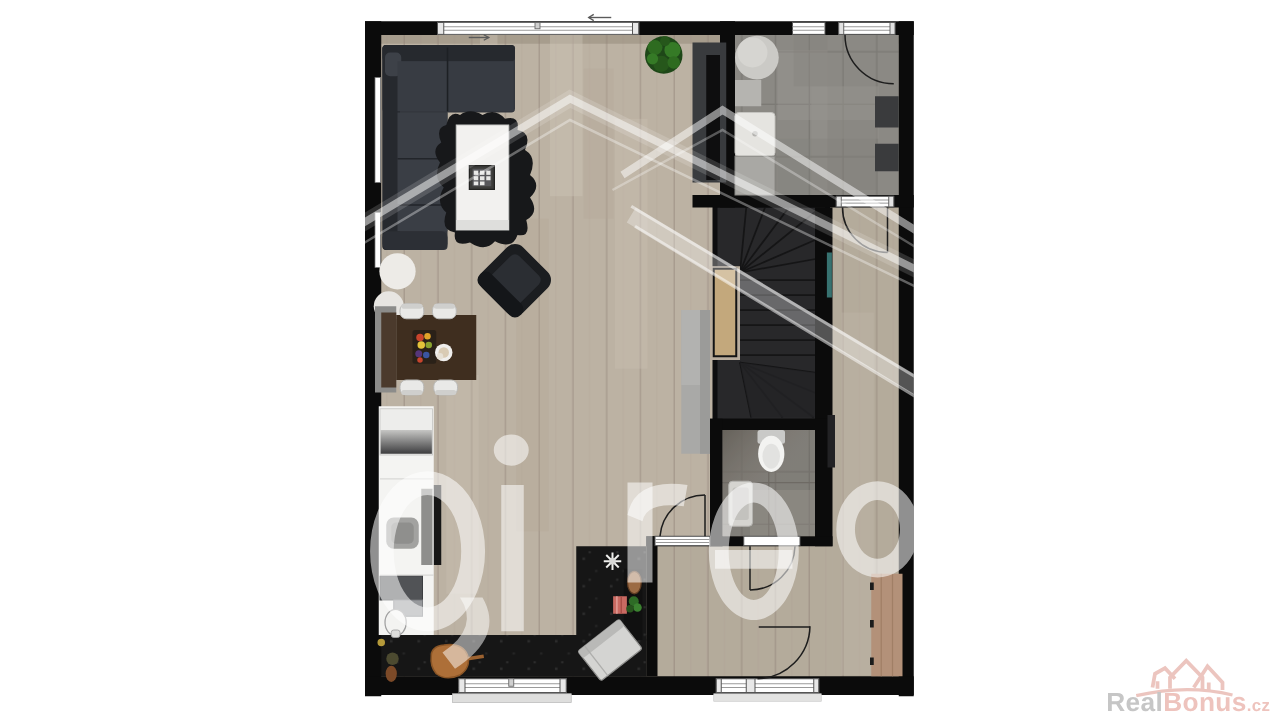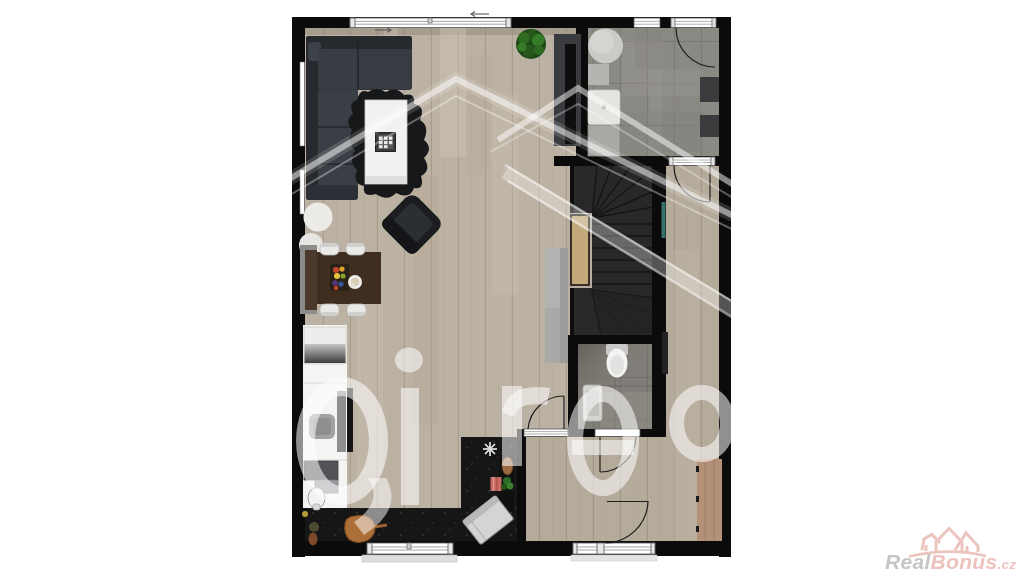--- a/index.html
+++ b/index.html
@@ -1,17 +1,17 @@
 <!DOCTYPE html>
 <html><head>
 <meta charset="utf-8">
 <style>
   html,body{margin:0;padding:0;background:#ffffff;}
   #stage{position:relative;width:1024px;height:576px;background:#ffffff;overflow:hidden;
-         font-family:"Liberation Sans", sans-serif;font-style:italic;}
+         font-family:"Liberation Sans", sans-serif;}
 </style>
 </head>
 <body>
 <div id="stage">
 <svg width="1024" height="576" viewBox="0 0 1024 576">
 <defs>
   <pattern id="wd" width="27" height="540" patternUnits="userSpaceOnUse">
     <rect width="27" height="540" fill="#bcb2a3"></rect>
     <rect x="25.8" width="1.2" height="540" fill="#a2968a" opacity="0.8"></rect>
     <rect x="12" width="1" height="540" fill="#b0a696" opacity="0.35"></rect>

